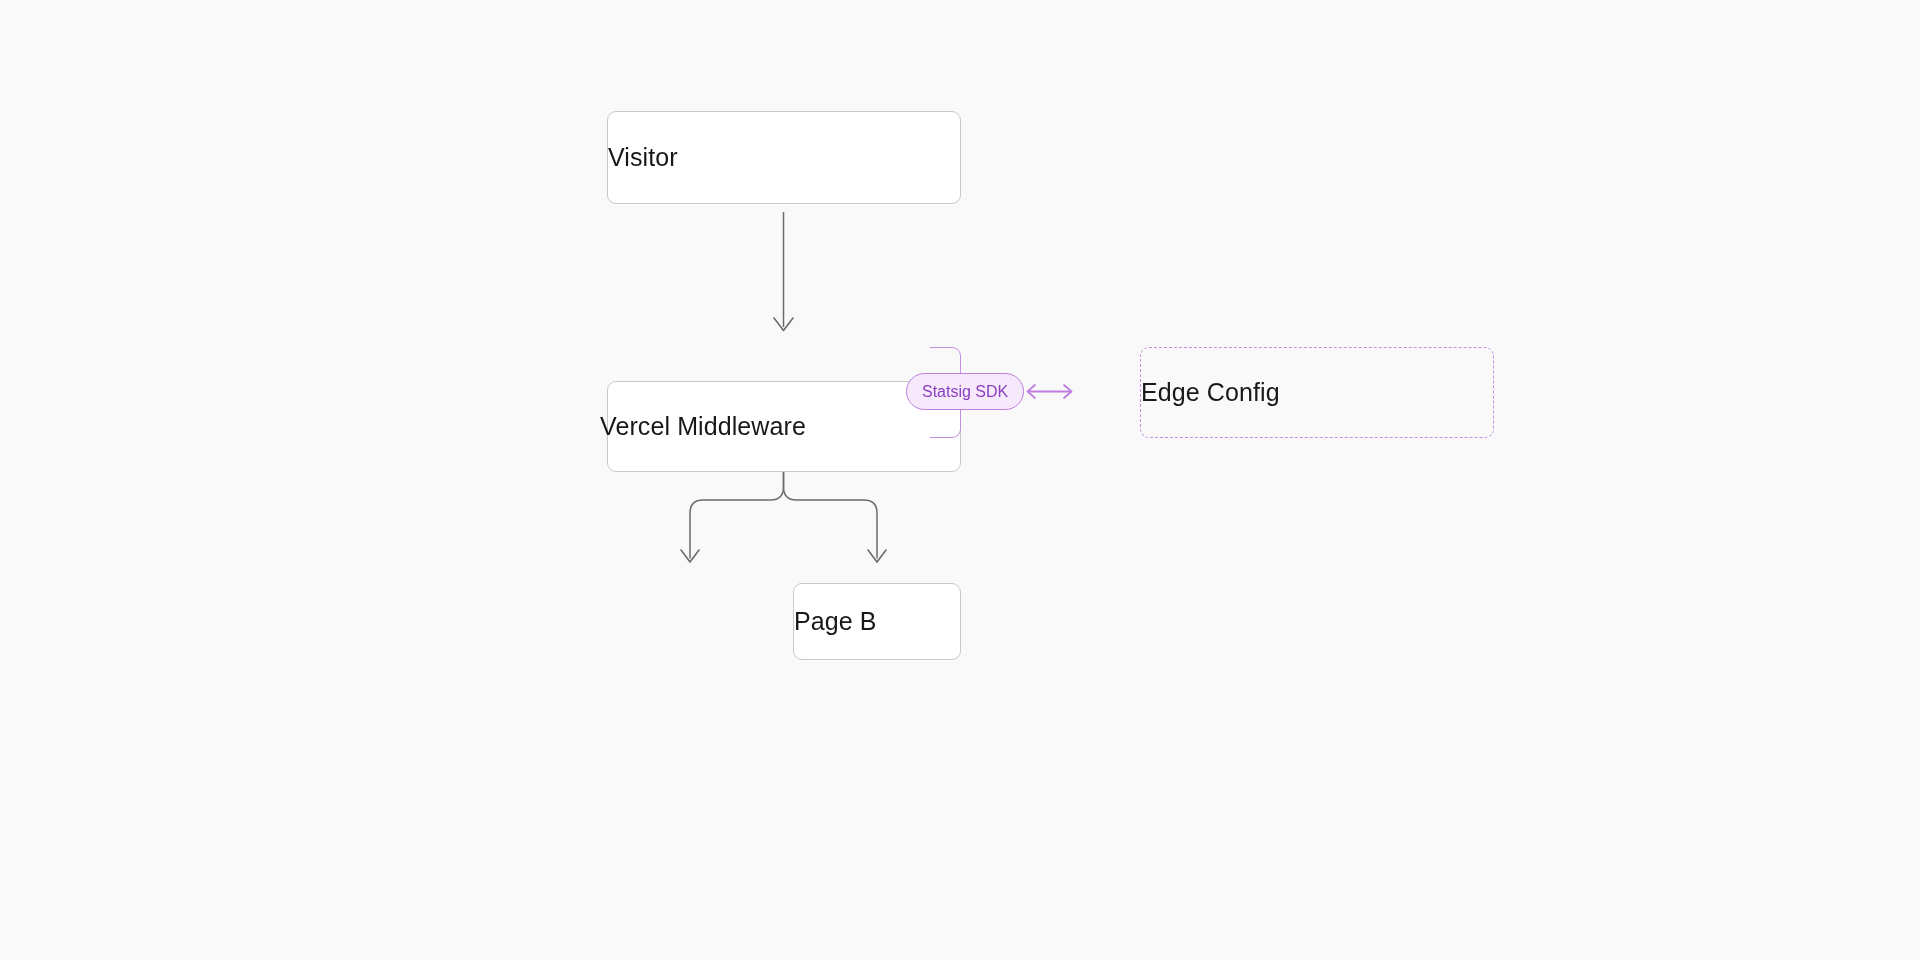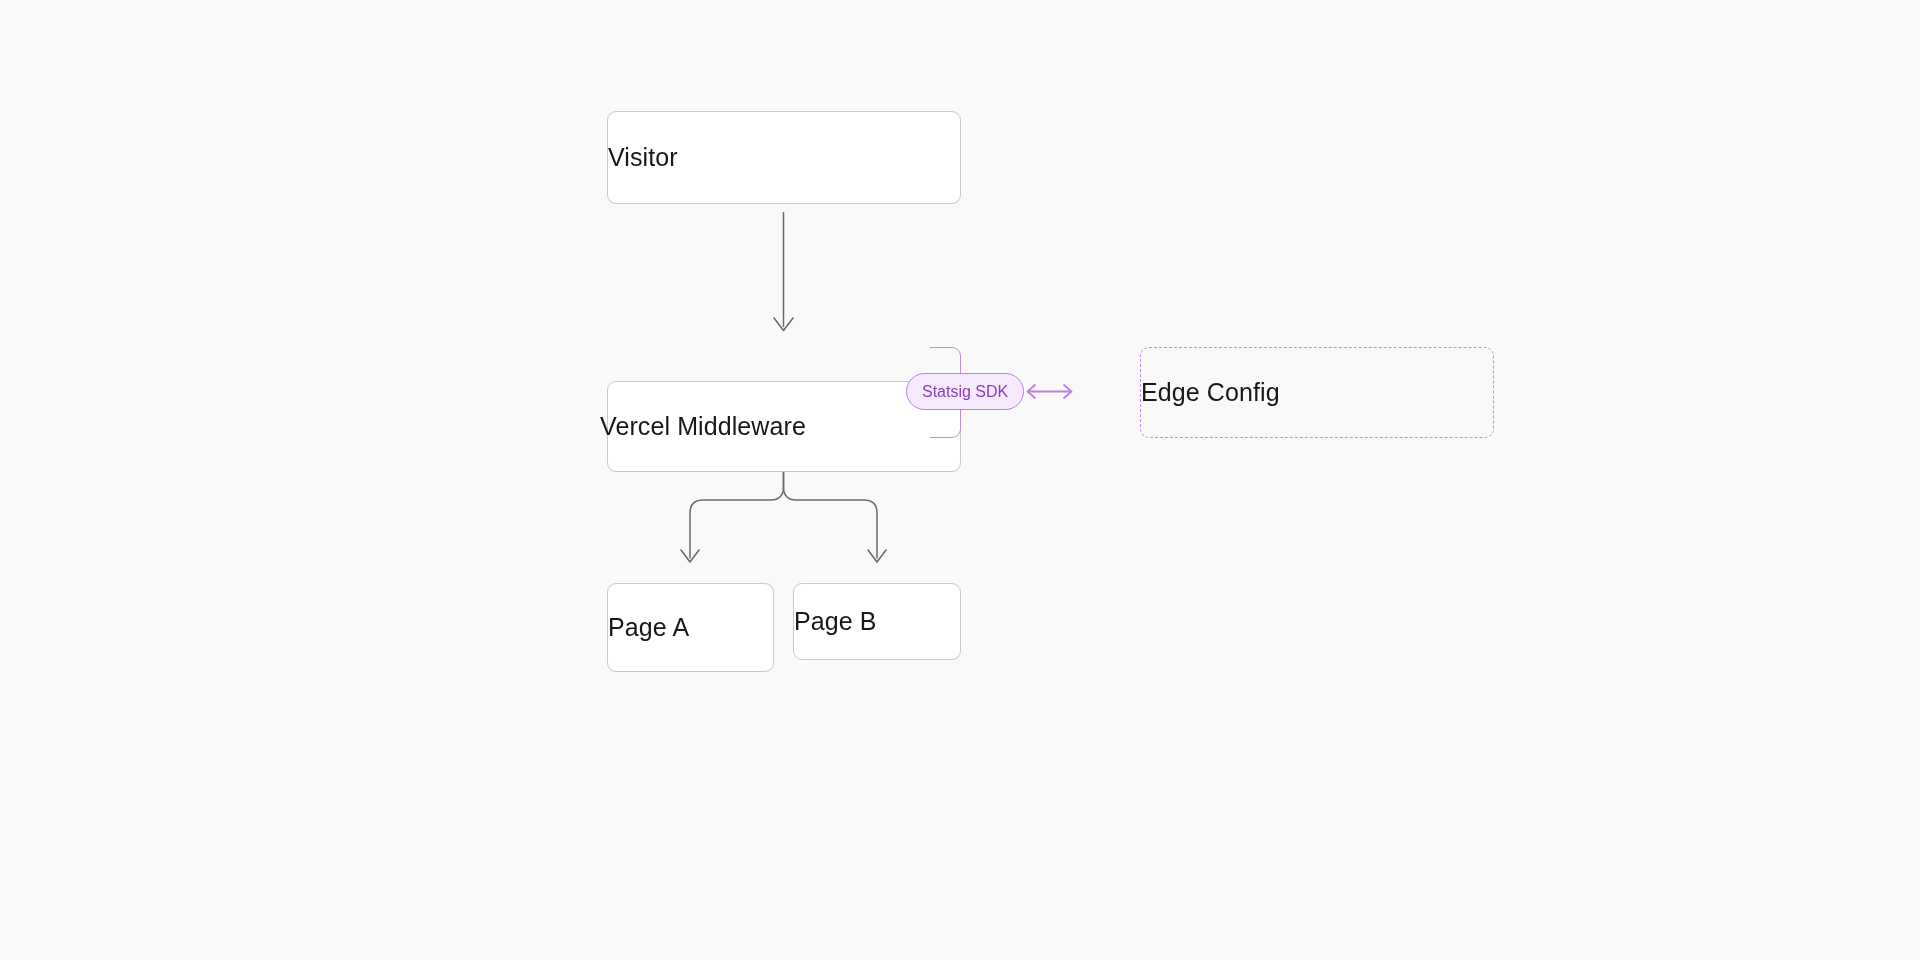--- a/index.html
+++ b/index.html
@@ -171,21 +171,18 @@
   <div id="middleware-accent"></div>
 
   <div id="badge-statsig">
     <span class="badge-label">Statsig SDK</span>
   </div>
 
   <div class="node node-dashed" id="node-edgeconfig">
     <span class="node-label">Edge Config</span>
   </div>
 
-  <div class="node node-solid" id="node-pagea">
-    <span class="node-label">Page A</span>
-  </div>
 
   <div class="node node-solid" id="node-pageb">
     <span class="node-label">Page B</span>
   </div>
 
 </div>
 
 </body></html>

